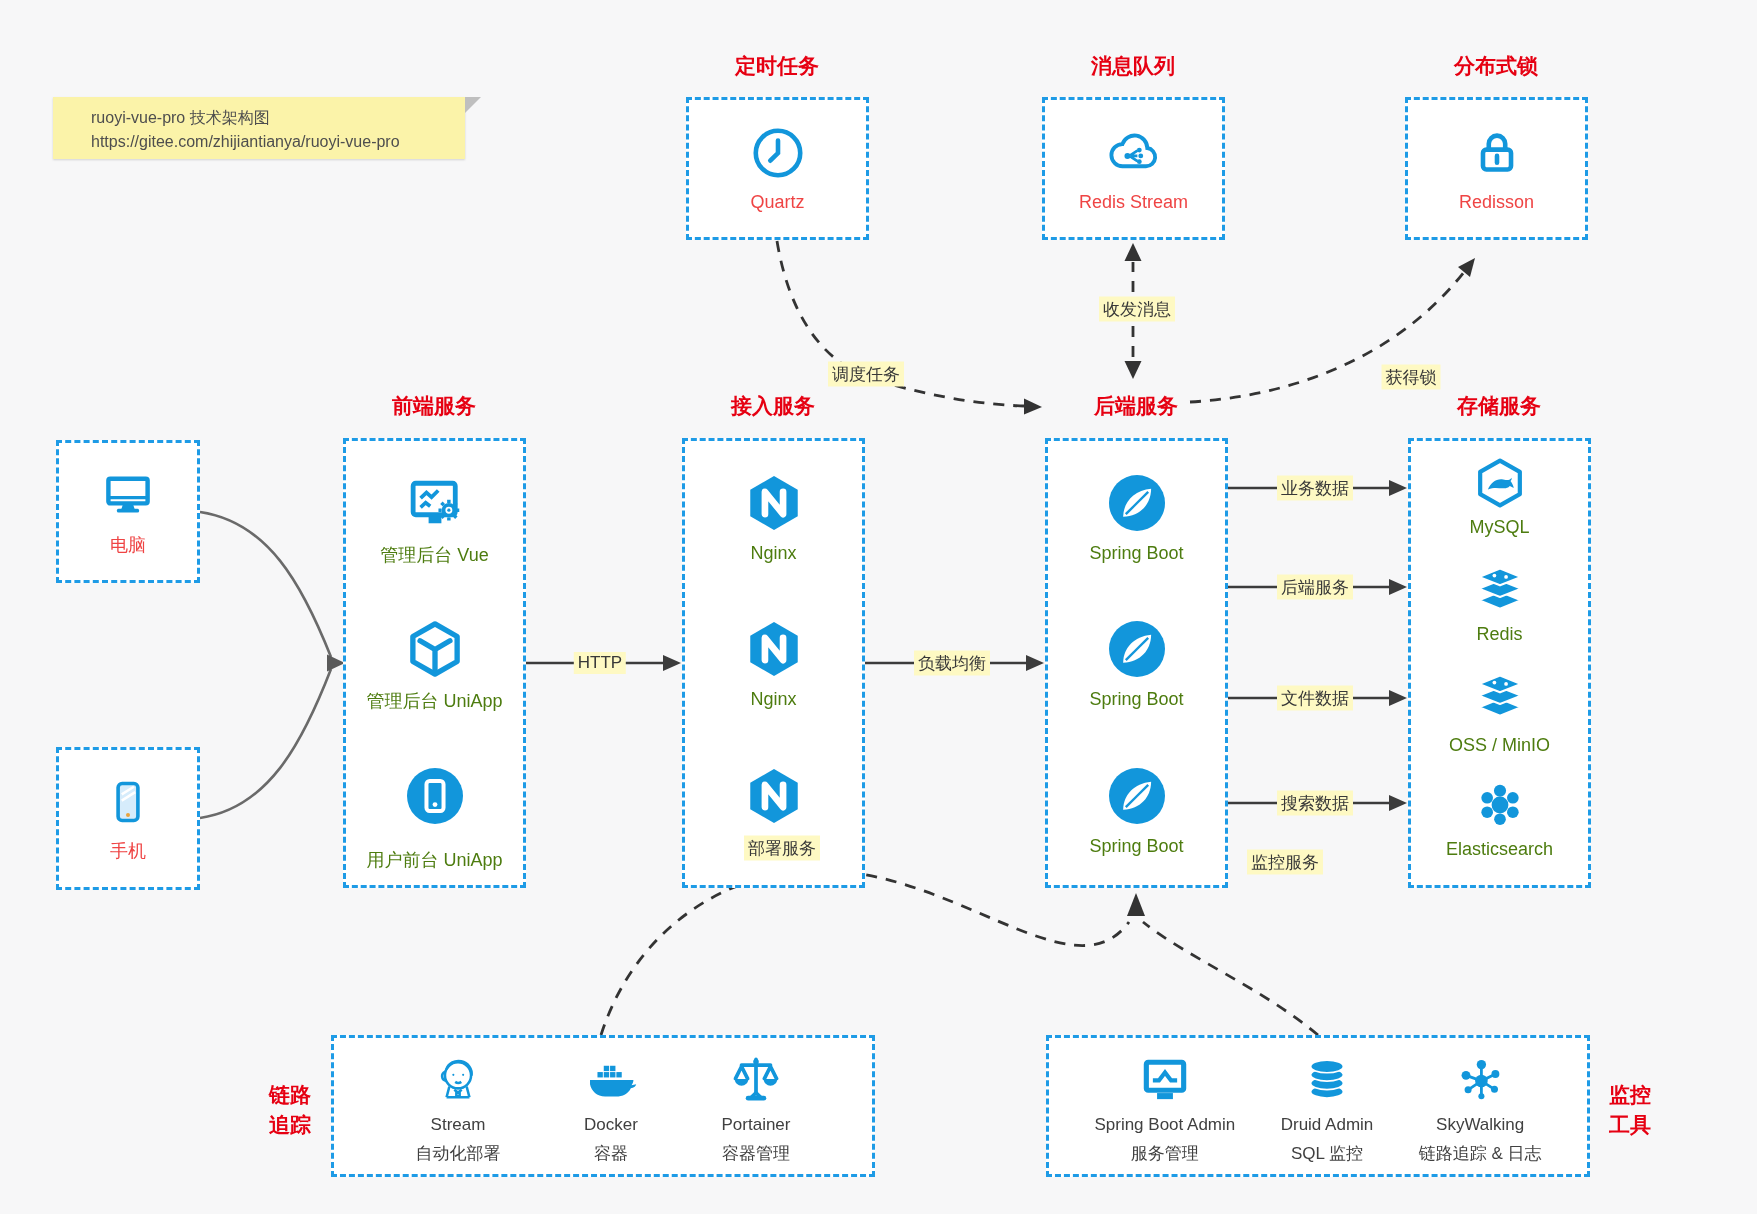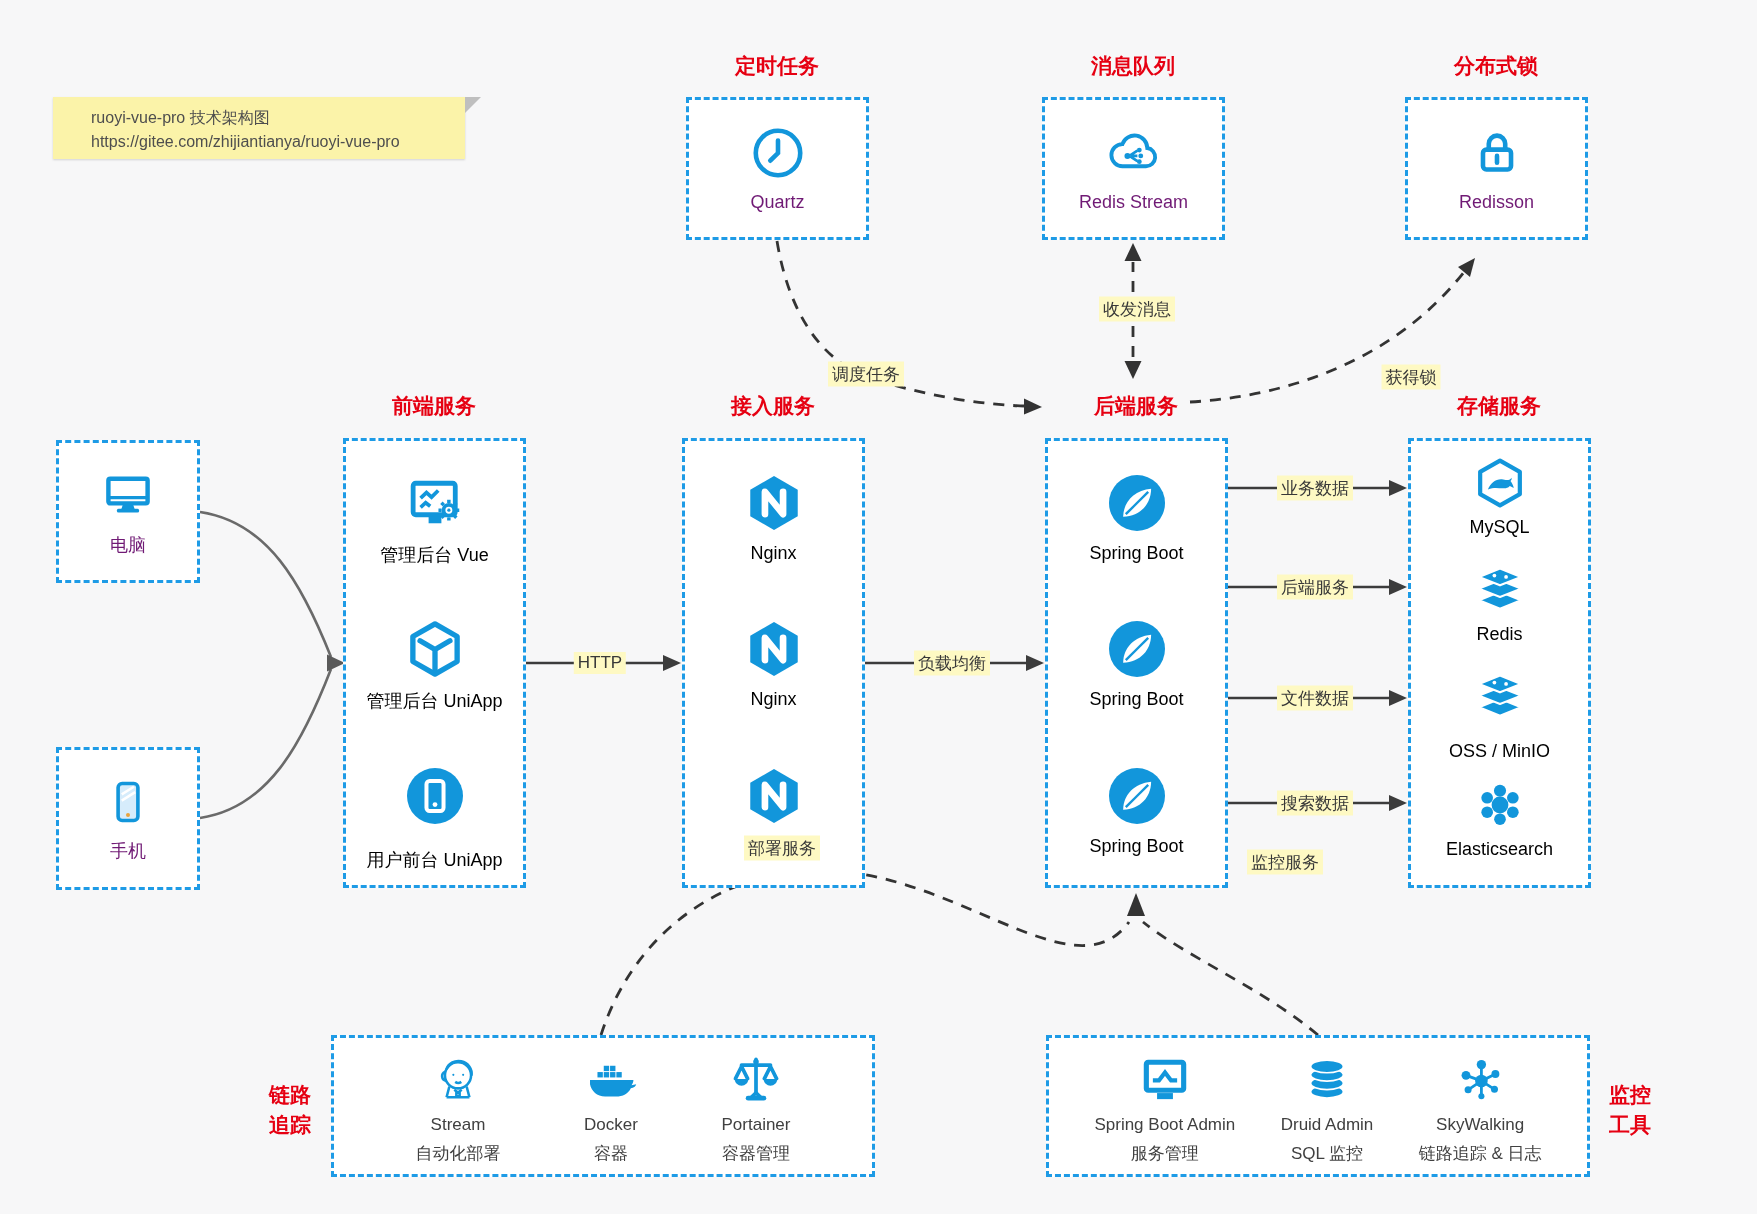--- a/index.html
+++ b/index.html
@@ -2,23 +2,23 @@
 <html><head>
 <meta charset="utf-8">
 <style>
   html,body{margin:0;padding:0;background:#e9e9ea;font-family:"Liberation Sans","DejaVu Sans",sans-serif;}
   #canvas{position:relative;width:1757px;height:1214px;background:#f7f7f8;overflow:hidden;}
   #edges{position:absolute;left:0;top:0;pointer-events:none;}
   .gbox{position:absolute;box-sizing:border-box;background:#fff;border:3px dashed #1e9be6;}
   .gtitle{position:absolute;transform:translateX(-50%);color:#e60012;font-weight:bold;font-size:21px;white-space:nowrap;}
   .sidetitle{position:absolute;transform:translateX(-50%);color:#e60012;font-weight:bold;font-size:21px;width:48px;text-align:center;line-height:1.45;}
   .node{position:absolute;left:0;right:0;display:flex;flex-direction:column;align-items:center;gap:8px;}
-  .node .lbl{font-size:18px;color:#000000;white-space:nowrap;}
+  .node .lbl{font-size:18px;color:#4d7c0f;white-space:nowrap;}
   .cent{display:flex;flex-direction:column;align-items:center;justify-content:center;gap:10px;width:100%;height:100%;}
-  .cent .lbl{font-size:18px;color:#701a75;}
+  .cent .lbl{font-size:18px;color:#ef4444;}
   .icon{display:block;line-height:0;}
   .bottomrow{display:flex;justify-content:space-evenly;align-items:flex-start;padding-top:14px;width:100%;height:100%;box-sizing:border-box;}
   .bitem{display:flex;flex-direction:column;align-items:center;gap:6px;}
   .bitem .lbl,.bitem .sub{font-size:17px;color:#404040;line-height:1.35;white-space:nowrap;text-align:center;}
   .elabel{position:absolute;transform:translate(-50%,-50%);background:#fef9c3;color:#383838;font-size:17px;padding:1px 4px;white-space:nowrap;}
   .note{position:absolute;left:53px;top:97px;width:412px;height:62px;background:#fbf3a9;box-shadow:0 1px 2px rgba(0,0,0,.15);}
   .note .ntext{padding:9px 0 0 38px;font-size:16px;color:#4e4e4e;line-height:1.5;}
   .note .fold{position:absolute;right:-16px;top:0;width:0;height:0;border-left:16px solid #bfbfbf;border-bottom:16px solid transparent;}
 </style>
 </head>
@@ -269,21 +269,21 @@
               <path d="M12 12.8 L21 16.4 L12 20 L3 16.4 Z"></path>
               <path d="M12 7.8 L21 11.4 L12 15 L3 11.4 Z"></path>
               <path d="M12 2.8 L21 6.4 L12 10 L3 6.4 Z"></path>
             </g>
             <circle cx="9.6" cy="5.8" r="0.8" fill="#ffffff"></circle>
             <circle cx="14.6" cy="6.4" r="0.8" fill="#ffffff"></circle>
           </svg>
       </span>
       <div class="lbl">Redis</div>
     </div>
-    <div class="node" style="top:228px;gap:16px;">
+    <div class="node" style="top:228px;gap:10px;">
       <span class="icon">
         <svg width="56" height="56" viewBox="0 0 24 24">
             <g fill="#1296db" stroke="#ffffff" stroke-width="0.9" stroke-linejoin="round">
               <path d="M12 12.8 L21 16.4 L12 20 L3 16.4 Z"></path>
               <path d="M12 7.8 L21 11.4 L12 15 L3 11.4 Z"></path>
               <path d="M12 2.8 L21 6.4 L12 10 L3 6.4 Z"></path>
             </g>
             <circle cx="9.6" cy="5.8" r="0.8" fill="#ffffff"></circle>
             <circle cx="14.6" cy="6.4" r="0.8" fill="#ffffff"></circle>
           </svg>

